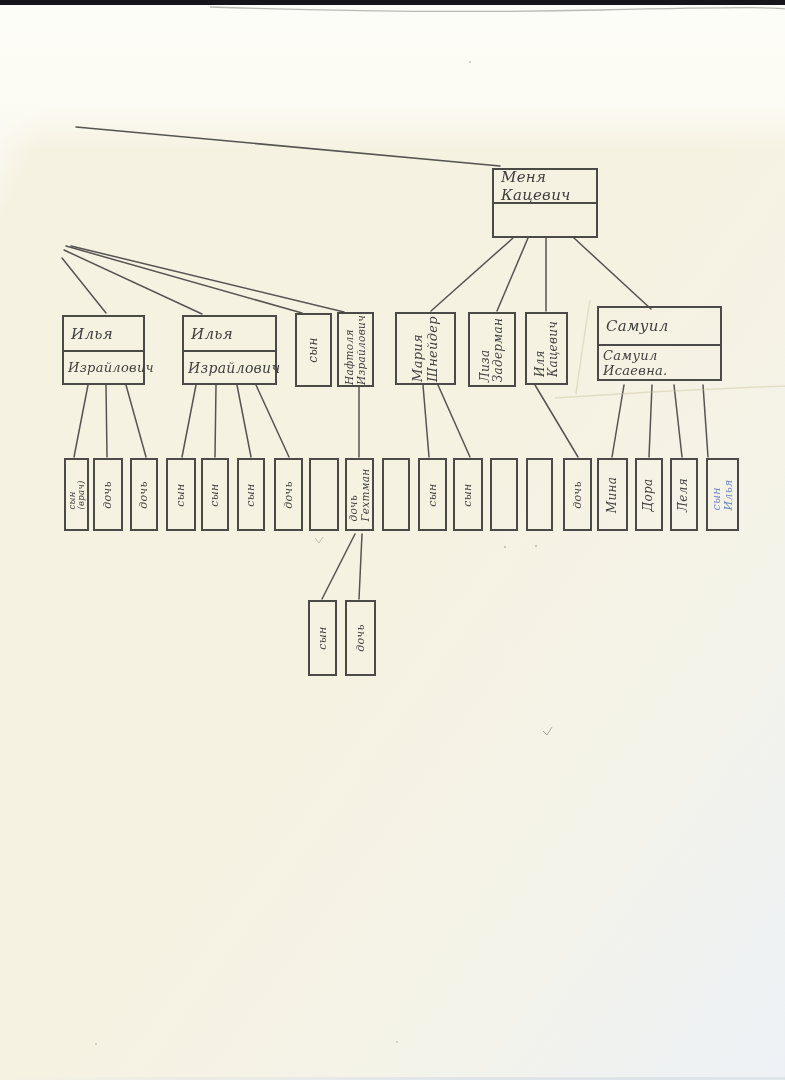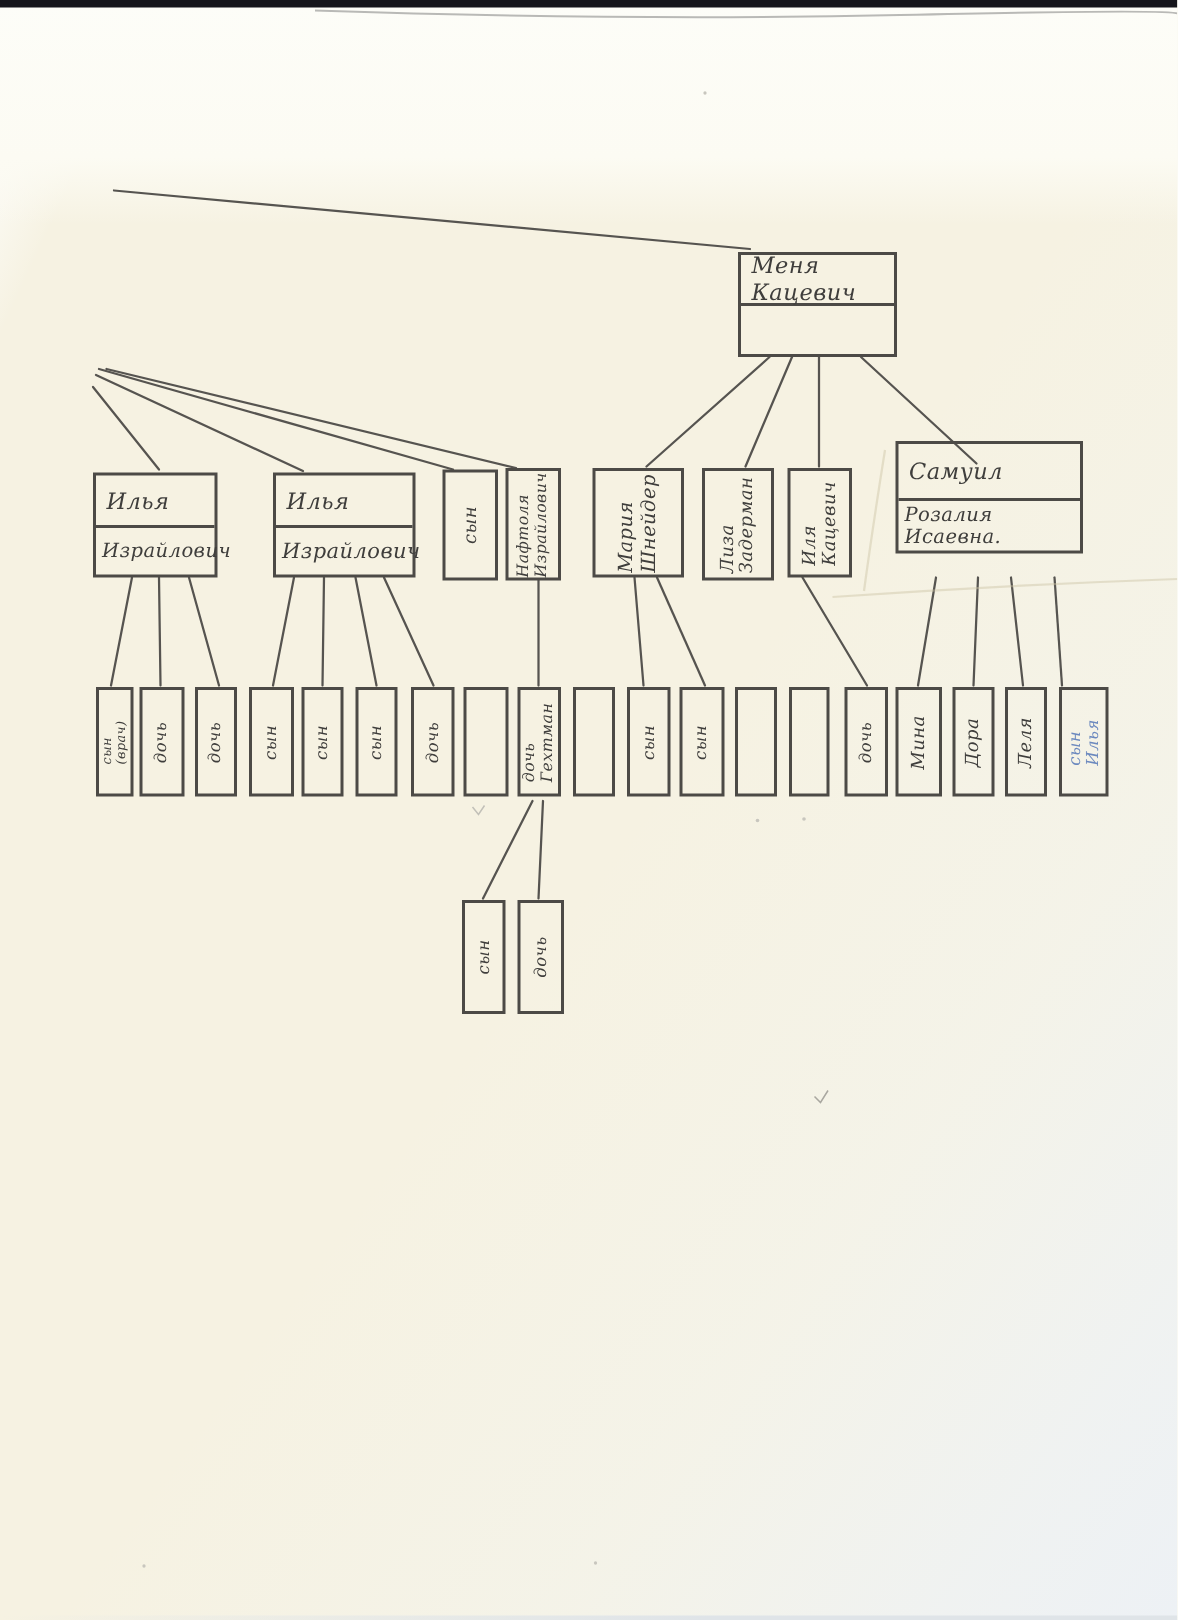--- a/index.html
+++ b/index.html
@@ -144,23 +144,23 @@
     </div>
   </div>
 
   <div class="box" style="left:525px;top:312px;width:43px;height:73px">
     <div class="rot fs12">
       <div class="vl">Иля</div>
       <div class="vl">Кацевич</div>
     </div>
   </div>
 
-  <div class="box split" style="left:597px;top:294px;width:125px;height:75px">
+  <div class="box split" style="left:597px;top:306px;width:125px;height:75px">
     <div class="cell1 fs15" style="height:38px">Самуил</div>
-    <div class="cell2 fs13">Розалия Исаевна.</div>
+    <div class="cell2 fs13">Самуил Исаевна.</div>
   </div>
 
   <div class="box" style="left:64px;top:458px;width:25px;height:73px">
     <div class="rot fs8">
       <div class="vl">сын</div>
       <div class="vl">(врач)</div>
     </div>
   </div>
   <div class="box" style="left:93px;top:458px;width:30px;height:73px">
     <div class="rot fs11">

